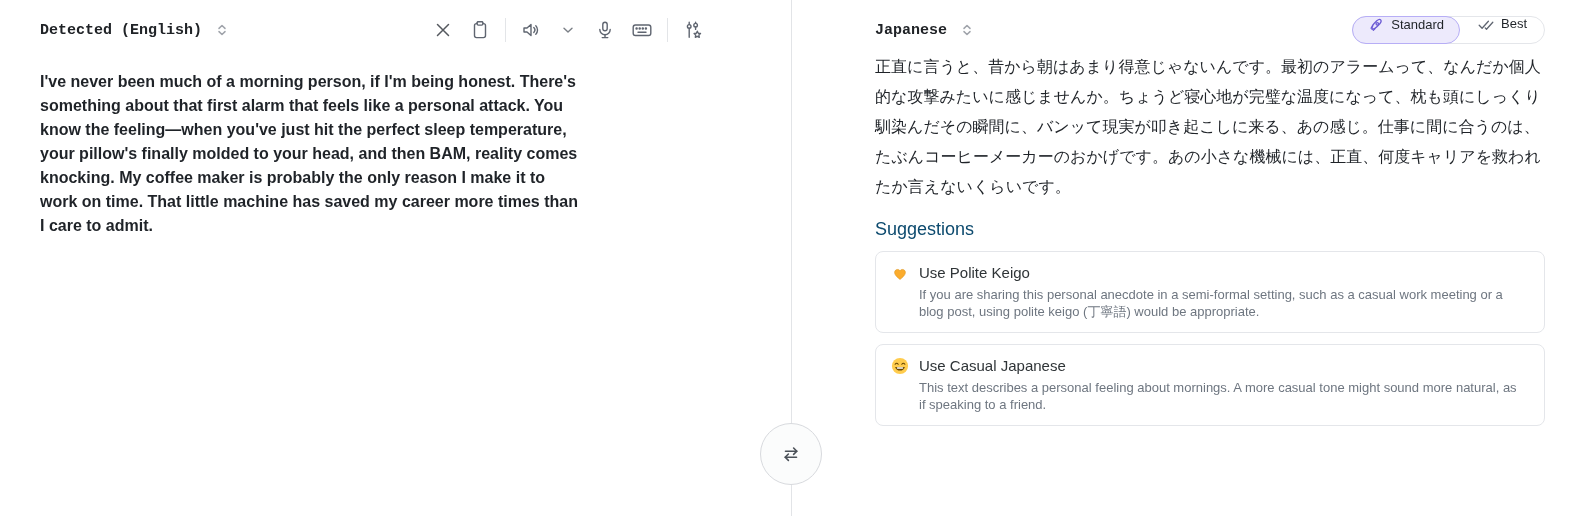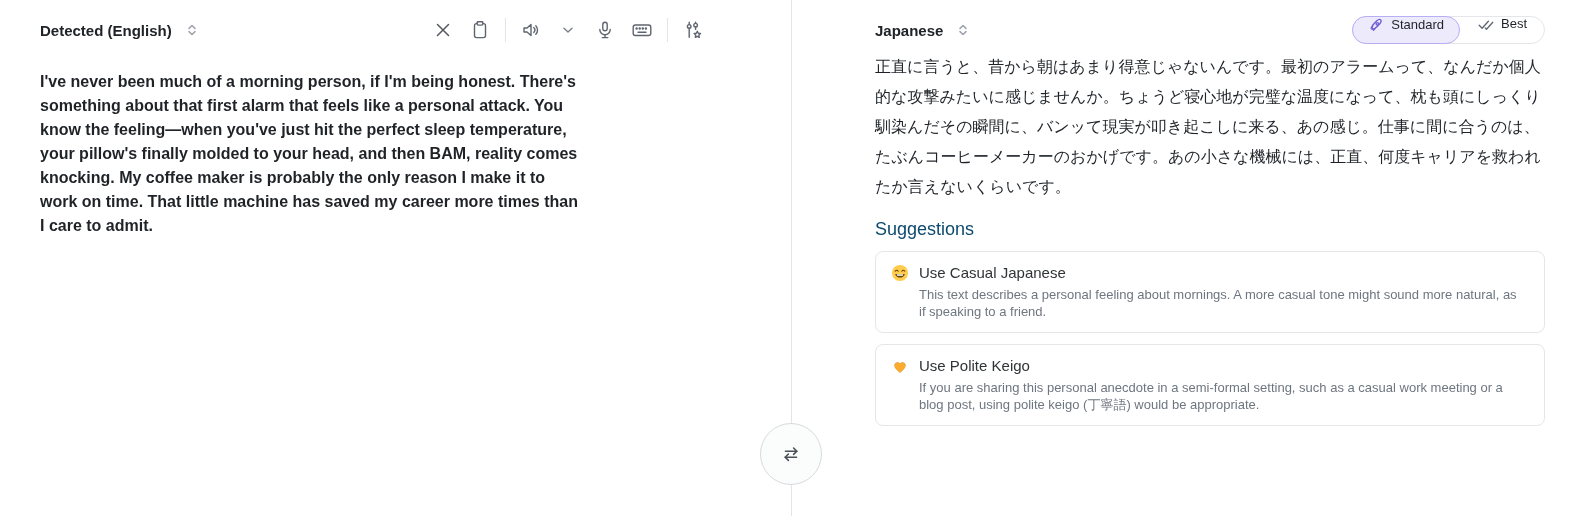--- a/index.html
+++ b/index.html
@@ -9,21 +9,21 @@
   .app { position: relative; width: 1584px; height: 516px; background: #fff; }
 
   .v-divider { position: absolute; left: 791px; top: 0; width: 1px; height: 516px; background: #e2e4e7; }
 
   .panel { position: absolute; top: 0; height: 516px; }
   .panel-left  { left: 0; width: 791px; padding: 16px 86px 0 40px; }
   .panel-right { left: 792px; width: 792px; padding: 16px 39px 12px 83px; }
 
   .panel-header { display: flex; align-items: center; justify-content: space-between; height: 28px; }
 
-  .lang-selector { display: inline-flex; align-items: center; gap: 13px; cursor: pointer; background: none; border: none; }
+  .lang-selector { display: inline-flex; align-items: center; gap: 13px; cursor: pointer; background: none; border: none; font-family: Liberation Mono, monospace; }
   .lang-label { font-size: 15px; font-weight: bold; color: #202327; }
 
   .icon-btn { display: inline-flex; align-items: center; justify-content: center; width: 24px; height: 24px; background: none; border: none; cursor: pointer; }
   .toolbar { display: flex; align-items: center; gap: 13px; }
   .toolbar-sep { width: 1px; height: 24px; background: #e3e5e8; }
 
   .source-text { margin-top: 26px; width: 545px; font-size: 16px; line-height: 24px; color: #1f2328; outline: none; font-weight: bold; }
   .target-text { margin-top: 8px; width: 672px; font-size: 16px; line-height: 30px; color: #1f2328; }
 
   
@@ -168,49 +168,49 @@
             </svg>
           </span>
           <span>Best</span>
         </button>
       </div>
     </div>
 
     <div class="target-text">正直に言うと、昔から朝はあまり得意じゃないんです。最初のアラームって、なんだか個人的な攻撃みたいに感じませんか。ちょうど寝心地が完璧な温度になって、枕も頭にしっくり馴染んだその瞬間に、バンッて現実が叩き起こしに来る、あの感じ。仕事に間に合うのは、たぶんコーヒーメーカーのおかげです。あの小さな機械には、正直、何度キャリアを救われたか言えないくらいです。</div>
 
     <div class="suggestions-heading">Suggestions</div>
+
+    <div class="suggestion-card">
+      <div class="card-row">
+        <span class="card-emoji">
+          <svg width="18" height="18" viewBox="0 0 20 20">
+            <path d="M10 17.2C4.2 12.8 3 9.6 4.7 7.3 6.1 5.4 8.8 5.7 10 7.6c1.2-1.9 3.9-2.2 5.3-.3 1.7 2.3.5 5.5-5.3 9.9Z" fill="#FBAC2D" stroke="#d98f14" stroke-width="0.6"></path>
+          </svg>
+        </span>
+        <div>
+          <div class="card-title">Use Polite Keigo</div>
+          <div class="card-desc">If you are sharing this personal anecdote in a semi-formal setting, such as a casual work meeting or a blog post, using polite keigo (丁寧語) would be appropriate.</div>
+        </div>
+      </div>
+    </div>
 
     <div class="suggestion-card">
       <div class="card-row">
         <span class="card-emoji">
           <svg width="18" height="18" viewBox="0 0 20 20">
             <circle cx="10" cy="10" r="9" fill="#FFCC4D"></circle>
             <path d="M4.6 8.1q1.7-2.3 3.4 0" fill="none" stroke="#664500" stroke-width="1.2" stroke-linecap="round"></path>
             <path d="M12 8.1q1.7-2.3 3.4 0" fill="none" stroke="#664500" stroke-width="1.2" stroke-linecap="round"></path>
             <path d="M4.6 11c1.2 5.4 9.6 5.4 10.8 0Z" fill="#664500"></path>
             <rect x="6.4" y="11.3" width="7.2" height="1.7" rx="0.85" fill="#ffffff"></rect>
           </svg>
         </span>
         <div>
           <div class="card-title">Use Casual Japanese</div>
           <div class="card-desc">This text describes a personal feeling about mornings. A more casual tone might sound more natural, as if speaking to a friend.</div>
-        </div>
-      </div>
-    </div>
-
-    <div class="suggestion-card">
-      <div class="card-row">
-        <span class="card-emoji">
-          <svg width="18" height="18" viewBox="0 0 20 20">
-            <path d="M10 17.2C4.2 12.8 3 9.6 4.7 7.3 6.1 5.4 8.8 5.7 10 7.6c1.2-1.9 3.9-2.2 5.3-.3 1.7 2.3.5 5.5-5.3 9.9Z" fill="#FBAC2D" stroke="#d98f14" stroke-width="0.6"></path>
-          </svg>
-        </span>
-        <div>
-          <div class="card-title">Use Polite Keigo</div>
-          <div class="card-desc">If you are sharing this personal anecdote in a semi-formal setting, such as a casual work meeting or a blog post, using polite keigo (丁寧語) would be appropriate.</div>
         </div>
       </div>
     </div>
   </div>
 
   <div class="v-divider"></div>
   <button class="swap-btn">
     <span>
       <svg width="26" height="26" viewBox="0 0 26 26" fill="none" stroke="#4b5158" stroke-width="1.6" stroke-linecap="round" stroke-linejoin="round">
         <path d="M7.5 10.2h11.3"></path>

